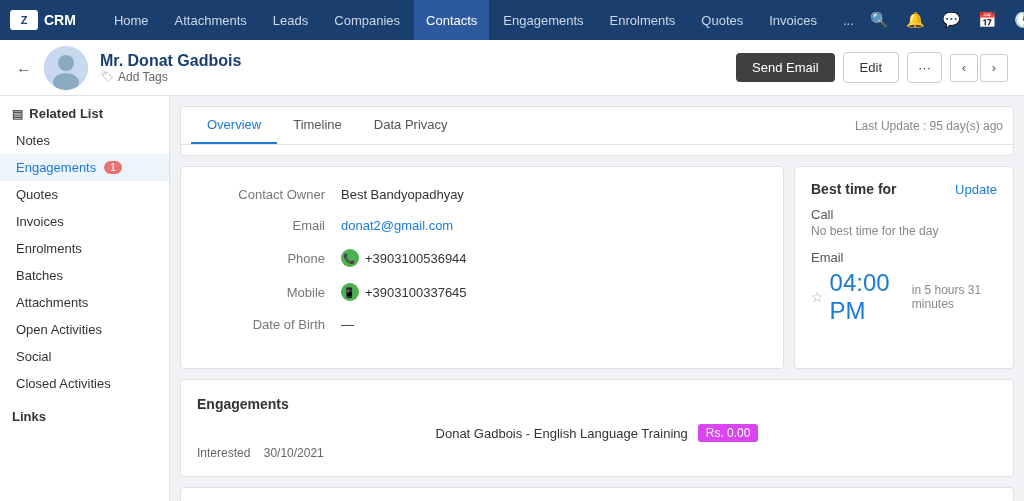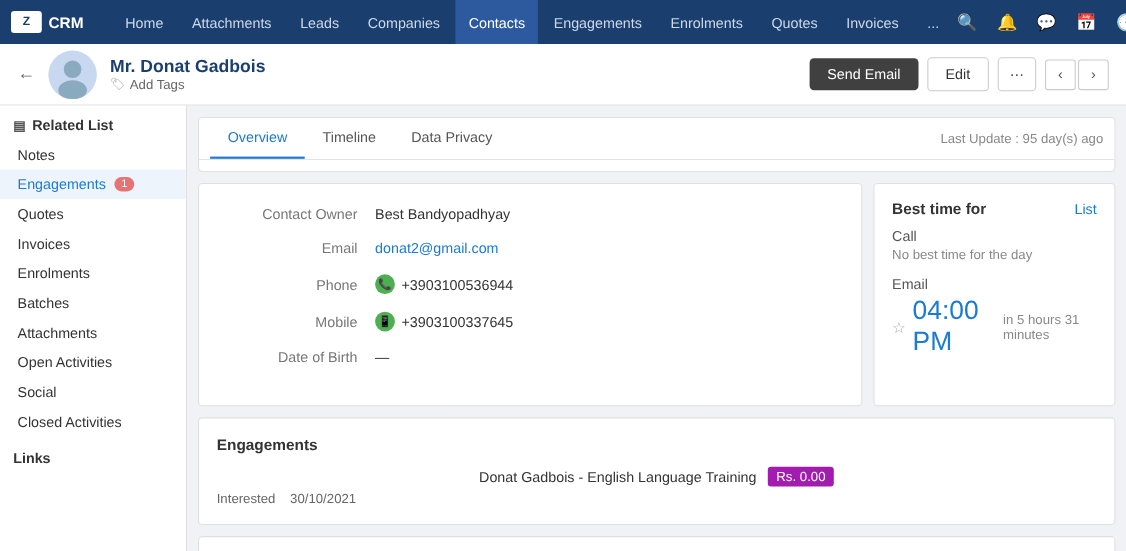--- a/index.html
+++ b/index.html
@@ -278,21 +278,21 @@
       background: white;
       border-radius: 4px;
       border: 1px solid #e0e0e0;
       margin-top: 10px;
       padding: 16px;
     }
     .section-title { font-weight: bold; font-size: 14px; color: #333; margin-bottom: 12px; }
     .engagement-row { display: flex; align-items: center; gap: 10px; margin-bottom: 4px; justify-content: center; }
     .engagement-name { font-size: 13px; color: #333; }
     .engagement-badge {
-      background: #a21caf;
+      background: #d946ef;
       color: white;
       padding: 2px 8px;
       border-radius: 3px;
       font-size: 12px;
     }
     .engagement-detail { font-size: 12px; color: #666; }
 
     
     .hide-details-card {
       background: white;
@@ -455,21 +455,21 @@
         </div>
         <div class="field-row">
           <span class="field-label">Date of Birth</span>
           <span class="field-value">—</span>
         </div>
       </div>
 
       <div class="side-card">
         <div class="best-time-header">
           <span class="best-time-title">Best time for</span>
-          <span class="today-link">List</span>
+          <span class="today-link">Update</span>
         </div>
         <div class="call-section">
           <div class="call-label">Call</div>
           <div class="no-best-time">No best time for the day</div>
         </div>
         <div class="email-section">
           <div class="email-label">Email</div>
           <div class="email-time">
             <span class="star-icon">☆</span>
             <span class="time-value">04:00 PM</span>

